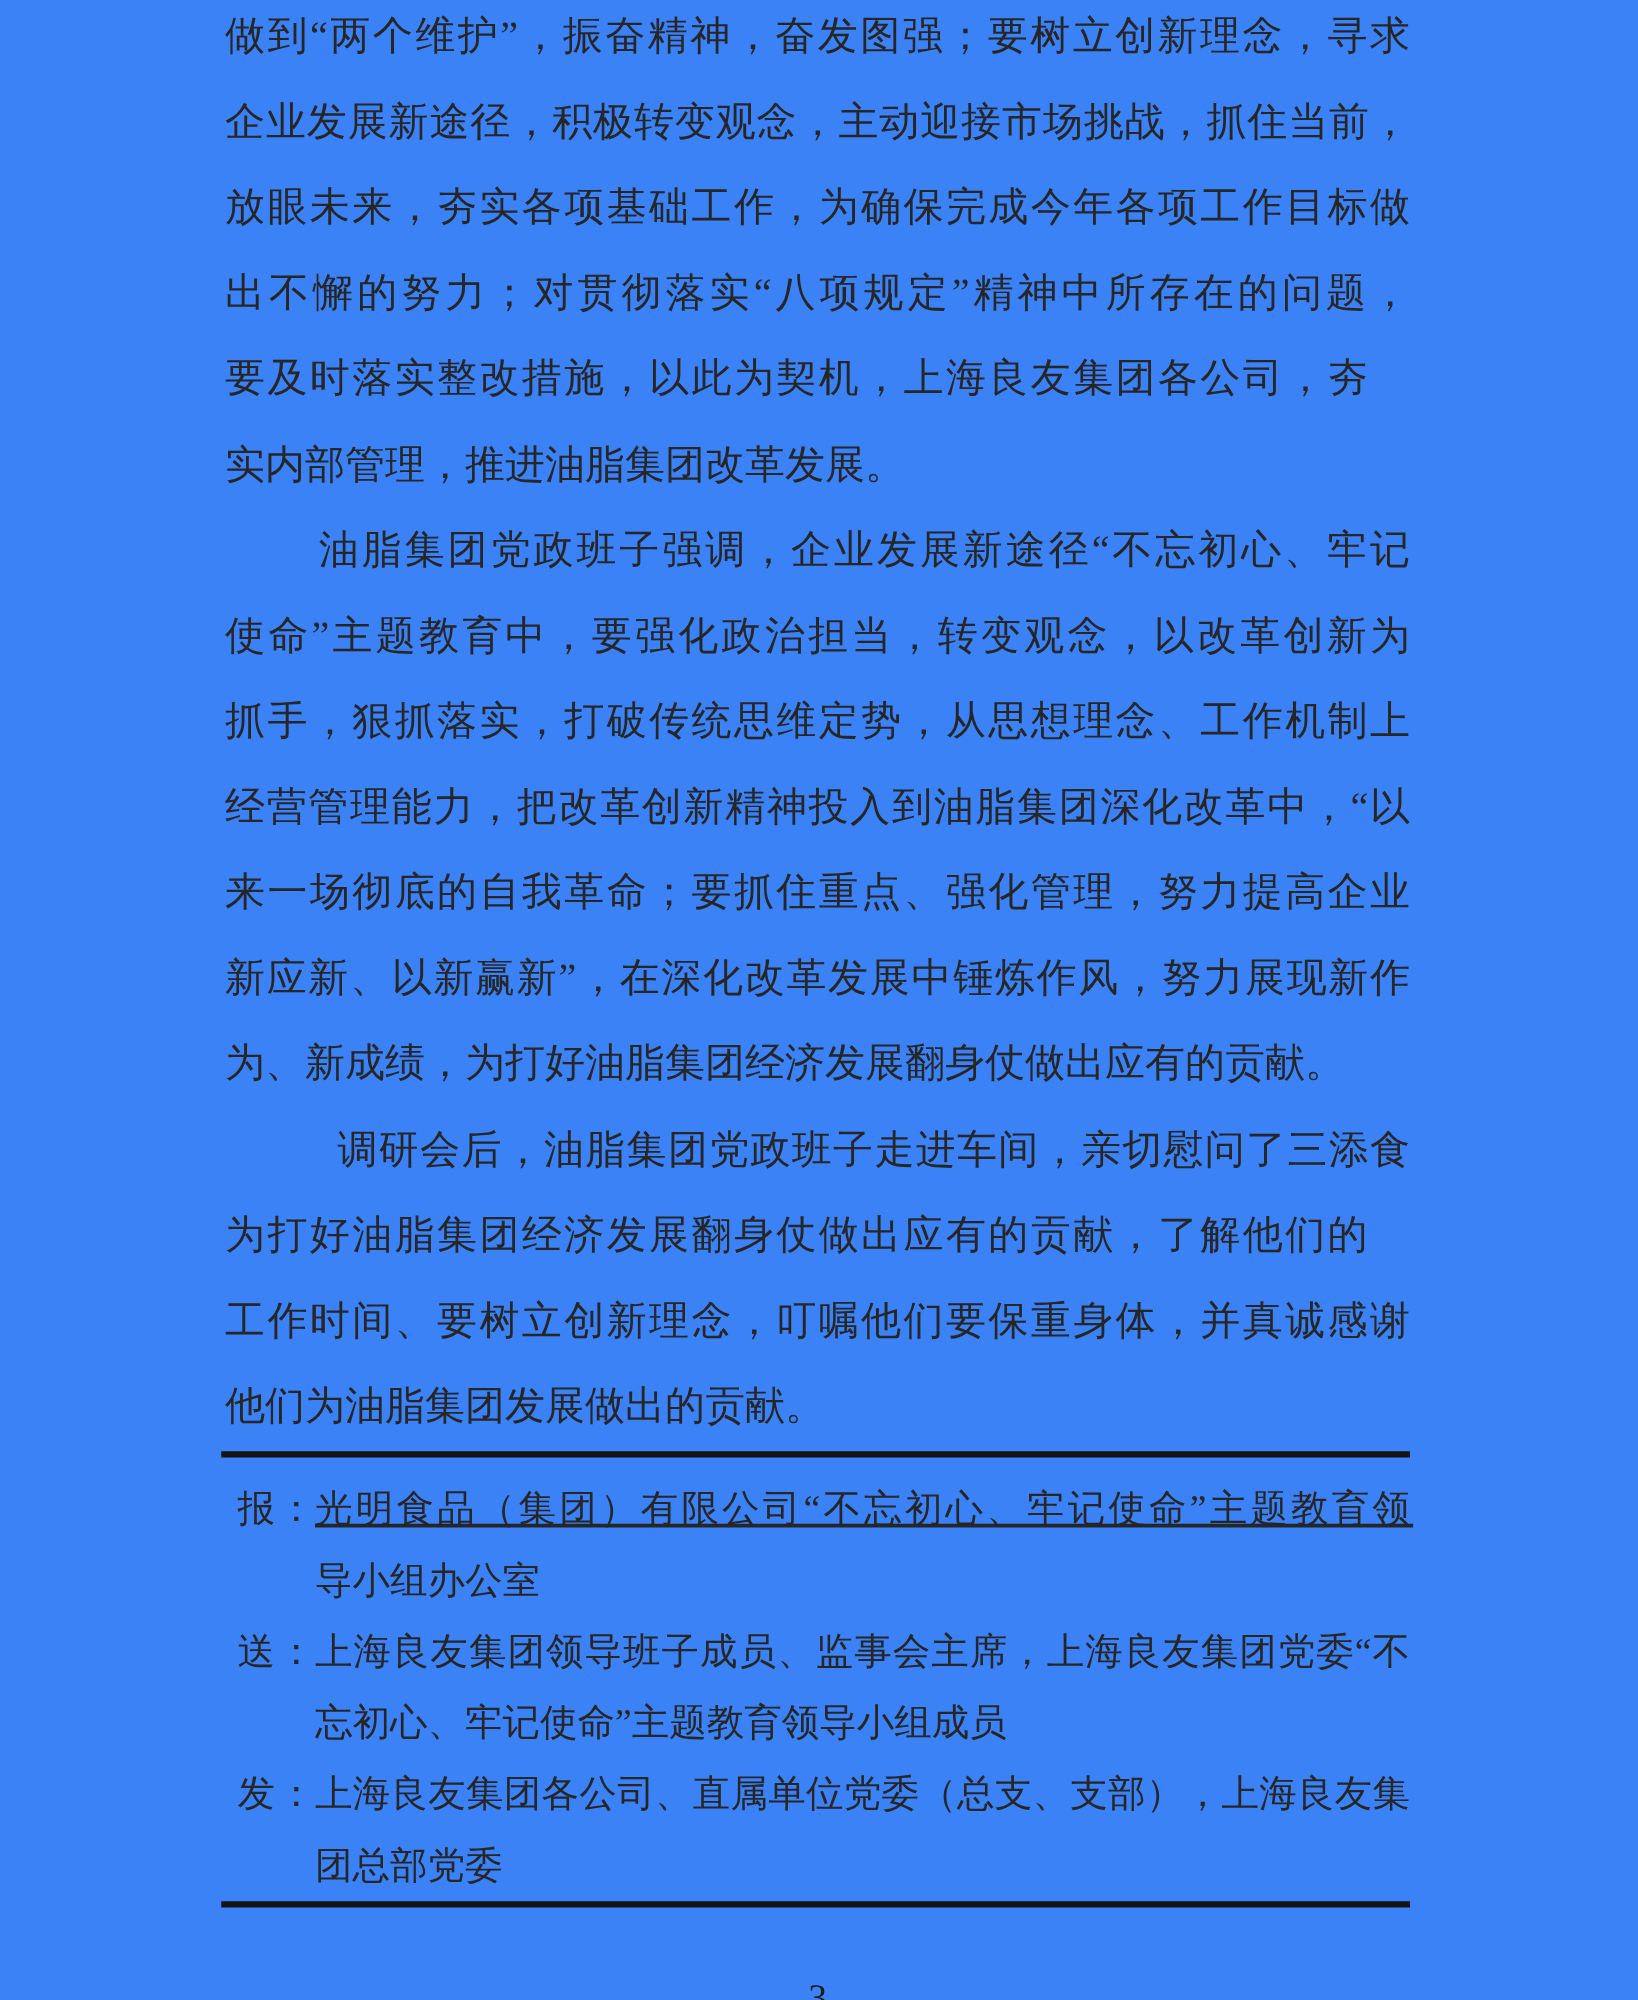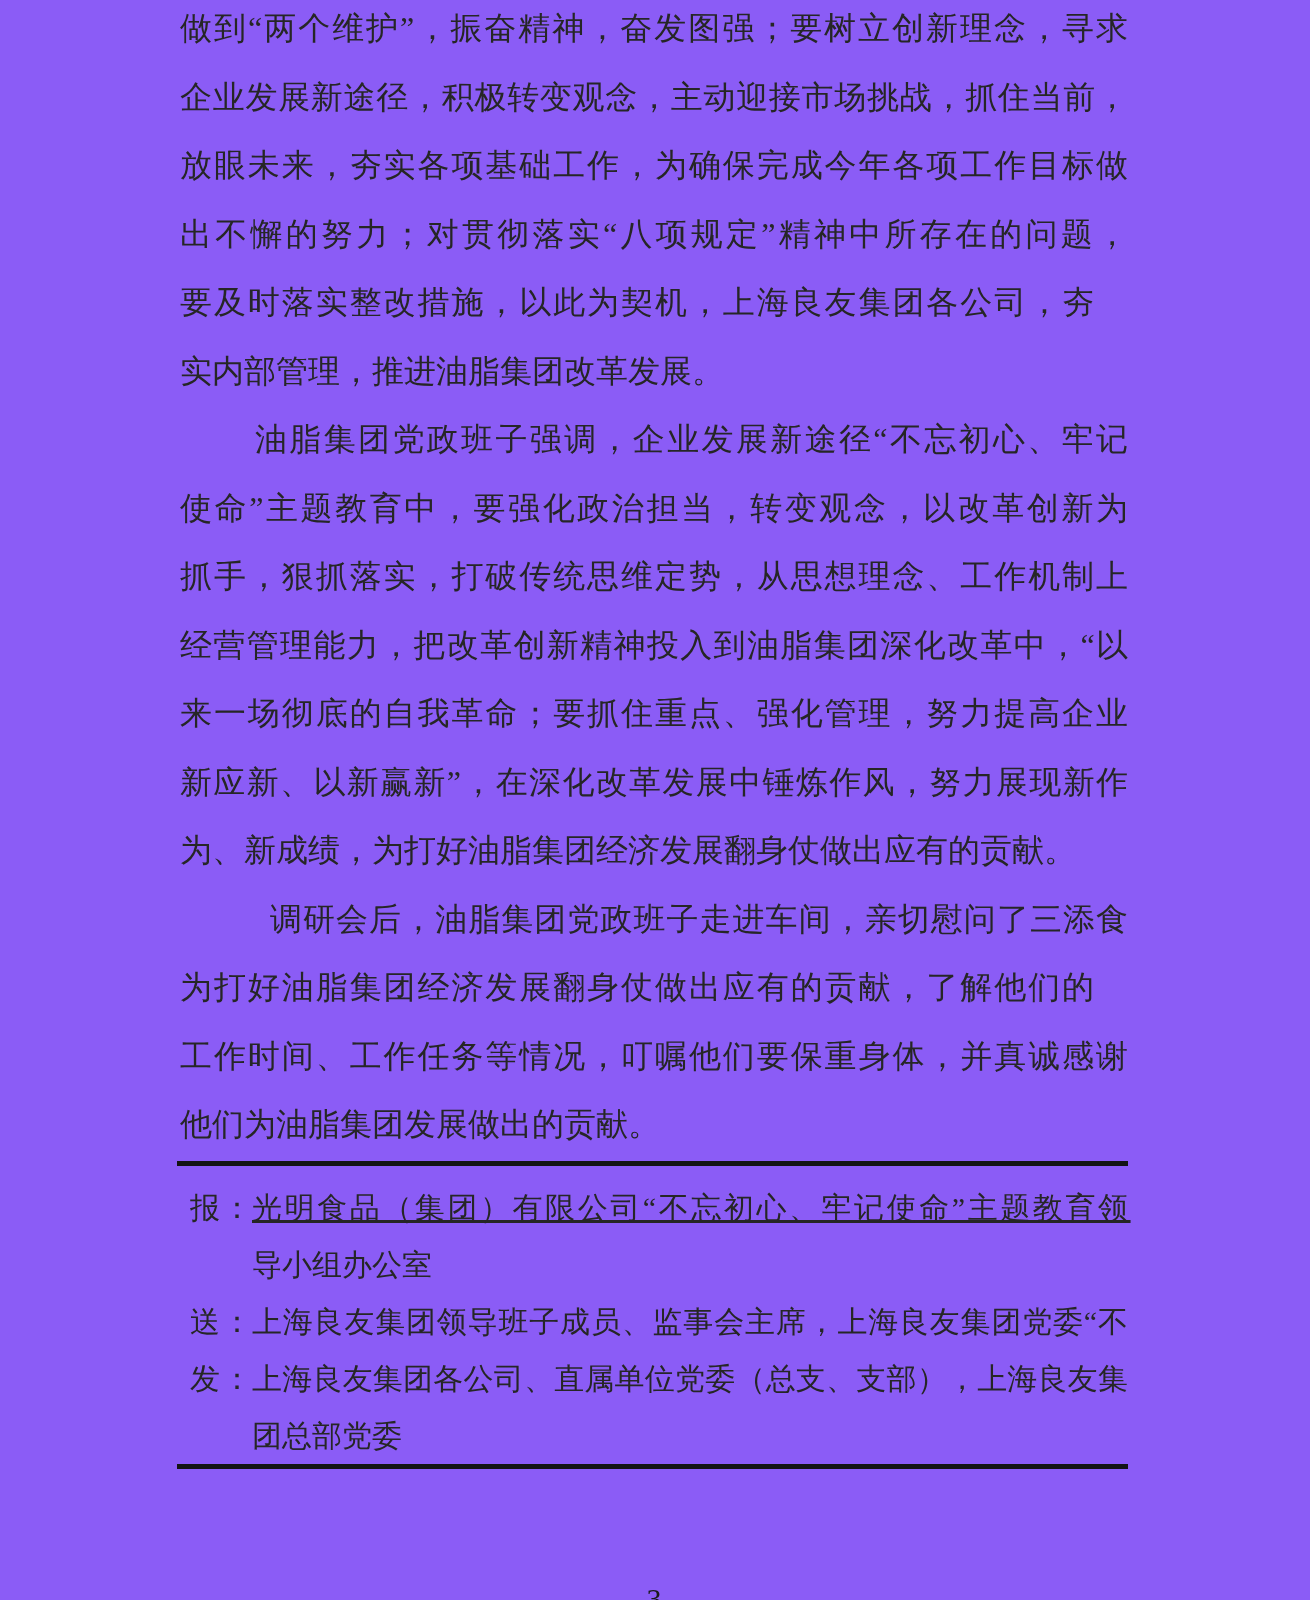--- a/index.html
+++ b/index.html
@@ -6,21 +6,21 @@
   body {
     width: 1310px; height: 1600px;
     background: #ffffff;
     overflow: hidden;
     font-family: "Liberation Serif", serif;
     color: #262626;
   }
   .page {
     position: relative;
     width: 1310px; height: 1600px;
-    background: #8b5cf6;
+    background: #3b82f6;
     overflow: hidden;
   }
   .text-col {
     position: absolute;
     left: 180px; top: 0;
     width: 948px;
   }
   
   .doc-body { margin-top: -6px; }
   .bline {
@@ -78,27 +78,28 @@
         <div class="bline"><span class="btext">实内部管理，推进油脂集团改革发展。</span></div>
         <div class="bline" style="padding-left: 75px;"><span class="btext" style="letter-spacing: 2.35188px;">油脂集团党政班子强调，企业发展新途径“不忘初心、牢记</span></div>
         <div class="bline"><span class="btext" style="letter-spacing: 2.58507px;">使命”主题教育中，要强化政治担当，转变观念，以改革创新为</span></div>
         <div class="bline"><span class="btext" style="letter-spacing: 1.92593px;">抓手，狠抓落实，打破传统思维定势，从思想理念、工作机制上</span></div>
         <div class="bline"><span class="btext" style="letter-spacing: 1.34989px;">经营管理能力，把改革创新精神投入到油脂集团深化改革中，“以</span></div>
         <div class="bline"><span class="btext" style="letter-spacing: 1.92593px;">来一场彻底的自我革命；要抓住重点、强化管理，努力提高企业</span></div>
         <div class="bline"><span class="btext" style="letter-spacing: 1.34989px;">新应新、以新赢新”，在深化改革发展中锤炼作风，努力展现新作</span></div>
         <div class="bline"><span class="btext">为、新成绩，为打好油脂集团经济发展翻身仗做出应有的贡献。</span></div>
         <div class="bline" style="padding-left: 90px;"><span class="btext" style="letter-spacing: 1.04px;">调研会后，油脂集团党政班子走进车间，亲切慰问了三添食</span></div>
         <div class="bline"><span class="btext" style="letter-spacing: 1.92593px;">为打好油脂集团经济发展翻身仗做出应有的贡献，了解他们的</span></div>
-        <div class="bline"><span class="btext" style="letter-spacing: 1.92593px;">工作时间、工作任务等情况，叮嘱他们要保重身体，并真诚感谢</span></div>
+        <div class="bline"><span class="btext" style="letter-spacing: 1.92593px;">工作时间、要树立创新理念，叮嘱他们要保重身体，并真诚感谢</span></div>
         <div class="bline"><span class="btext">他们为油脂集团发展做出的贡献。</span></div>
       </div>
     <div class="rule rule-top"></div>
     <div class="dist-block" id="dist-block">
         <div class="dline"><span class="dlabel">报：</span><span class="dtext" style="letter-spacing: 2.56887px; text-decoration: underline;">光明食品（集团）有限公司“不忘初心、牢记使命”主题教育领</span></div>
         <div class="dline"><span class="dtext">导小组办公室</span></div>
         <div class="dline"><span class="dlabel">送：</span><span class="dtext" style="letter-spacing: 0.80971px;">上海良友集团领导班子成员、监事会主席，上海良友集团党委“不</span></div>
+        <div class="dline"><span class="dtext">忘初心、牢记使命”主题教育领导小组成员</span></div>
         <div class="dline"><span class="dlabel">发：</span><span class="dtext" style="letter-spacing: 0.214286px; text-align: right;">上海良友集团各公司、直属单位党委（总支、支部），上海良友集</span></div>
         <div class="dline"><span class="dtext">团总部党委</span></div>
       </div>
     <div class="rule rule-bottom"></div>
   </div>
   <div class="page-number">3</div>
 </div>
 
 </body></html>

